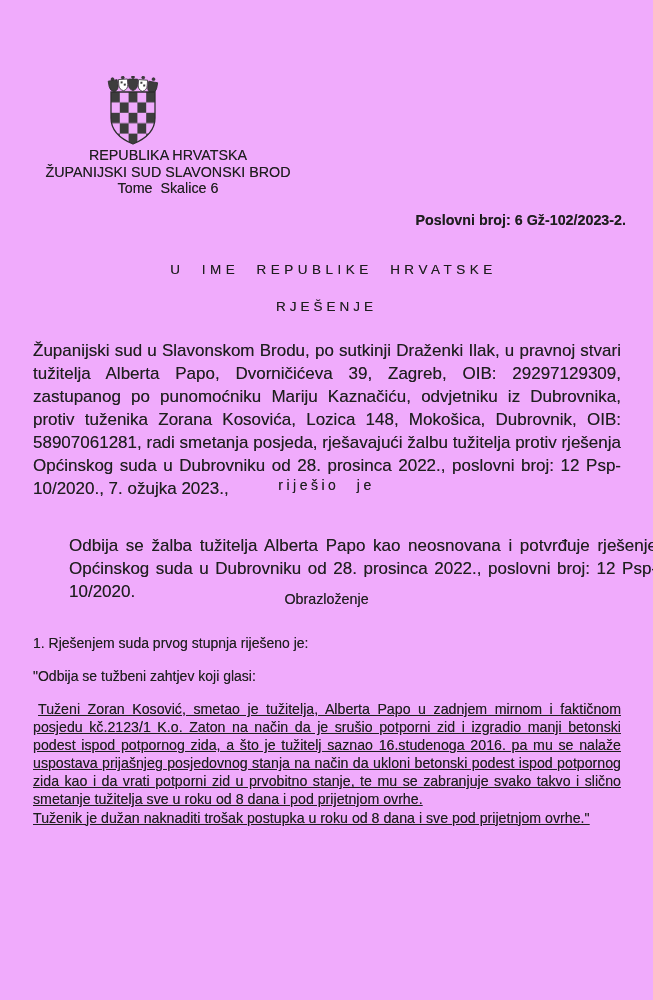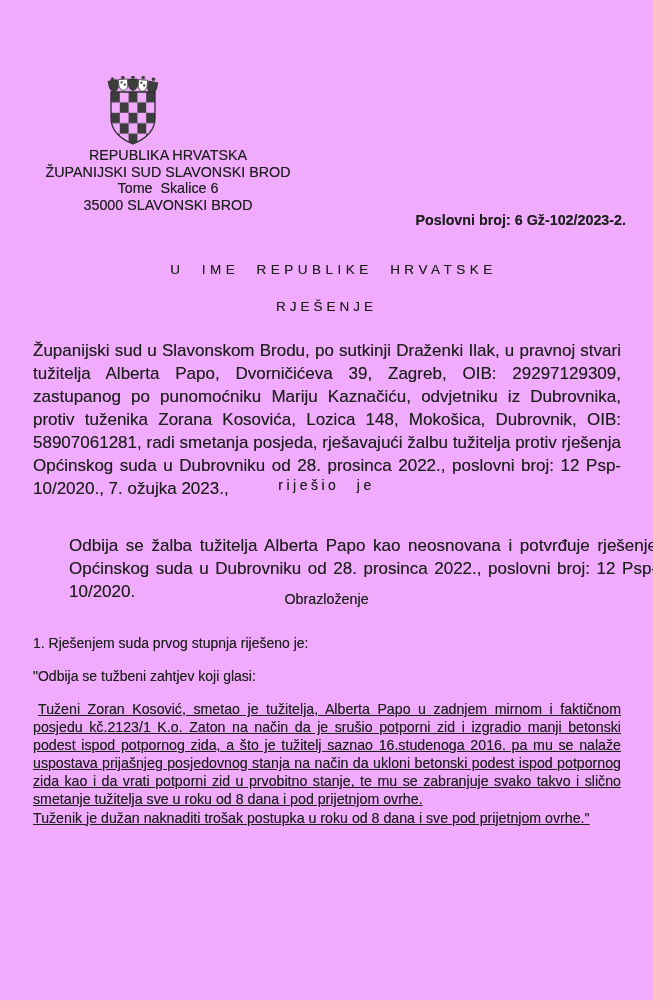--- a/index.html
+++ b/index.html
@@ -149,21 +149,20 @@
 
       <rect x="6" y="16" width="44" height="54" fill="url(#chk)" clip-path="url(#shieldClip)"></rect>
       <path d="M6,16 H50 V42 Q50,59 28,68 Q6,59 6,42 Z" fill="none" stroke="#2e2e2e" stroke-width="1.3"></path>
     </svg>
   </div>
 
   <div class="abs court-block">
     <div class="court-line">REPUBLIKA HRVATSKA</div>
     <div class="court-line">ŽUPANIJSKI SUD SLAVONSKI BROD</div>
     <div class="court-line">Tome  Skalice 6</div>
-    <div class="court-line">35000 SLAVONSKI BROD</div>
   </div>
 
   <div class="abs case-number">Poslovni broj: 6 Gž-102/2023-2.</div>
 
   <div class="abs centered heading-1">U IME REPUBLIKE HRVATSKE</div>
   <div class="abs centered heading-2">RJEŠENJE</div>
 
   <div class="abs body-text intro">Županijski sud u Slavonskom Brodu, po sutkinji Draženki Ilak, u pravnoj stvari tužitelja Alberta Papo, Dvorničićeva 39, Zagreb, OIB: 29297129309, zastupanog po punomoćniku Mariju Kaznačiću, odvjetniku iz Dubrovnika, protiv tuženika Zorana Kosovića, Lozica 148, Mokošica, Dubrovnik, OIB: 58907061281, radi smetanja posjeda, rješavajući žalbu tužitelja protiv rješenja Općinskog suda u Dubrovniku od 28. prosinca 2022., poslovni broj: 12 Psp-10/2020., 7. ožujka 2023.,</div>
 
   <div class="abs centered ruling-heading">riješio je</div>

